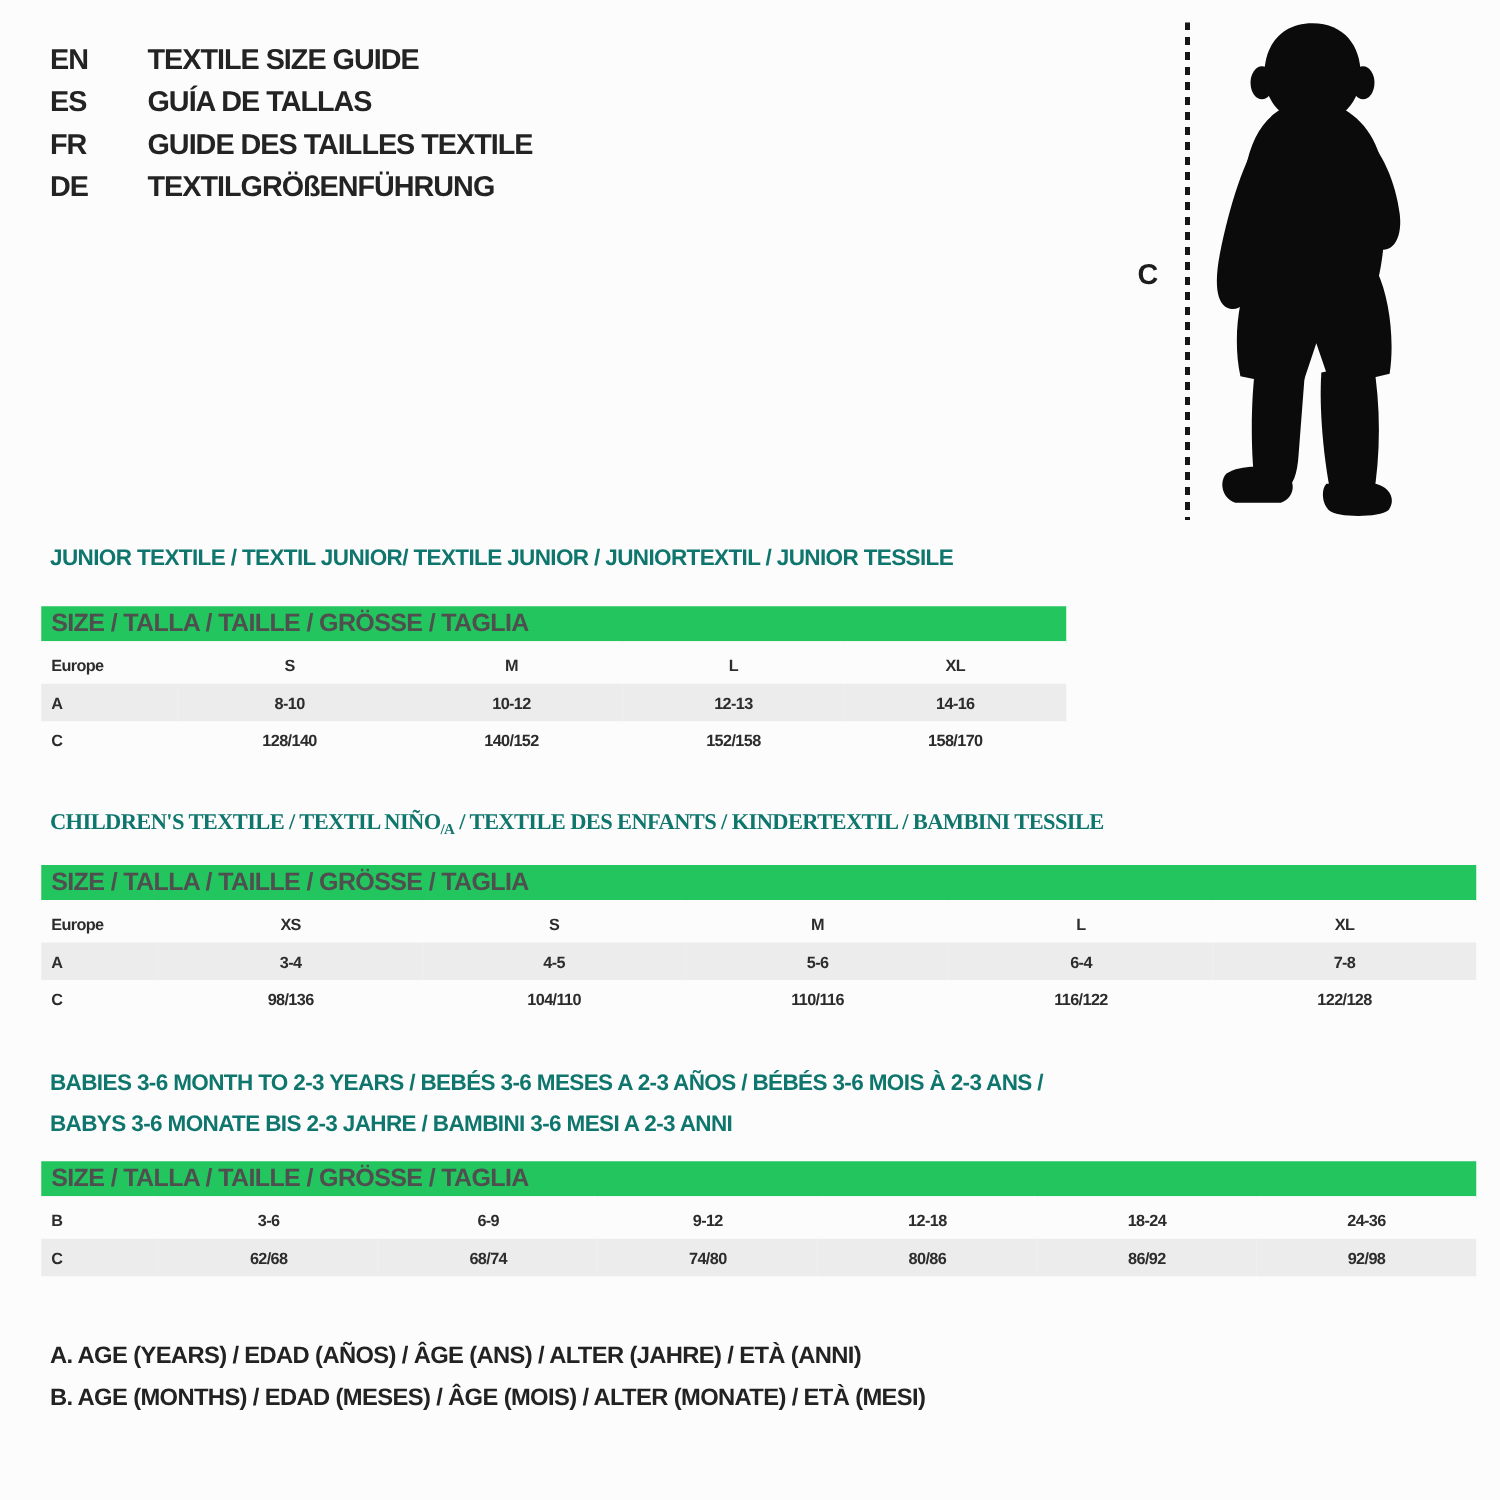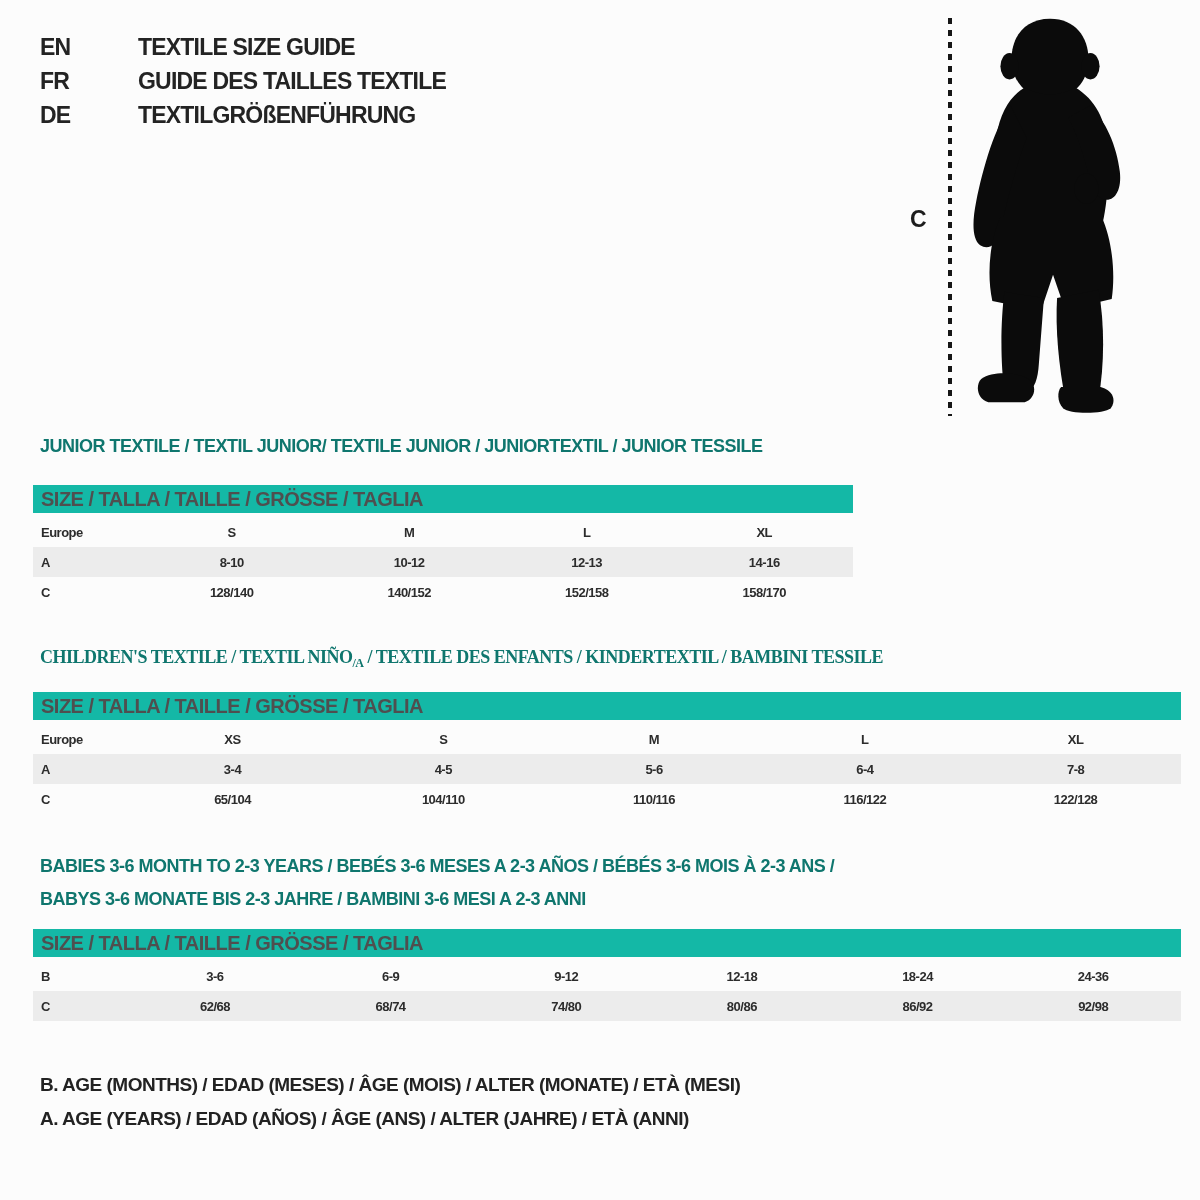--- a/index.html
+++ b/index.html
@@ -4,21 +4,21 @@
 <style>
   html,body{margin:0;padding:0;background:#fff;}
   .canvas{
     position:relative;width:1200px;height:1200px;background:#fcfcfc;
     font-family:"Liberation Sans",sans-serif;color:#262626;overflow:hidden;
     -webkit-font-smoothing:antialiased;
   }
   
   .lang-block{position:absolute;left:40px;top:30px;}
   .lang-row{display:flex;height:34px;align-items:center;
-            font-weight:bold;font-size:23px;letter-spacing:-0.8px;color:#232323;gap:20px;}
+            font-weight:bold;font-size:23px;letter-spacing:-0.8px;color:#232323;}
   .lang-code{width:78px;flex:0 0 78px;}
   
   .figure{position:absolute;left:900px;top:0;width:260px;height:430px;}
   .dash-line{
     position:absolute;left:48px;top:18px;width:4px;height:398px;
     background:repeating-linear-gradient(to bottom,#161616 0 6px,transparent 6px 12px);
   }
   .c-label{position:absolute;left:10px;top:206px;font-weight:bold;font-size:23px;color:#1d1d1d;}
   .silhouette{position:absolute;left:64px;top:14px;width:172px;height:406px;}
   
@@ -28,21 +28,21 @@
   .t-children{top:641px;font-family:Liberation Serif, serif;}
   .t-babies{top:850px;}
   .title-sub{font-size:12px;vertical-align:-4px;}
   
   table.size-table{position:absolute;border-collapse:collapse;table-layout:fixed;
                    font-family:"Liberation Sans",sans-serif;}
   .tbl-junior{top:485px;left:33px;width:820px;}
   .tbl-children{top:692px;left:33px;width:1148px;}
   .tbl-babies{top:929px;left:33px;width:1148px;}
   th.band{
-    background:#14b8a6;color:#4f4f4f;text-align:left;font-weight:bold;
+    background:#22c55e;color:#4f4f4f;text-align:left;font-weight:bold;
     font-size:20px;letter-spacing:-0.5px;height:28px;padding:0 0 0 8px;
     border-bottom:4px solid #fcfcfc;white-space:nowrap;
   }
   td{height:30px;font-size:13px;font-weight:bold;letter-spacing:-0.5px;
      text-align:center;padding:0;color:#2c2c2c;}
   td.rowlabel{text-align:left;padding-left:8px;}
   tr.shaded td{background:#ececec;}
   
   .legend{position:absolute;left:40px;top:1068px;}
   .legend-line{font-weight:bold;font-size:19px;letter-spacing:-0.5px;
@@ -50,20 +50,24 @@
 </style>
 </head>
 <body>
 
 <div class="canvas">
 
   <div class="lang-block" id="langBlock">
       <div class="lang-row">
         <span class="lang-code">EN</span>
         <span class="lang-label">TEXTILE SIZE GUIDE</span>
+      </div>
+      <div class="lang-row">
+        <span class="lang-code">ES</span>
+        <span class="lang-label">GUÍA DE TALLAS</span>
       </div>
       <div class="lang-row">
         <span class="lang-code">FR</span>
         <span class="lang-label">GUIDE DES TAILLES TEXTILE</span>
       </div>
       <div class="lang-row">
         <span class="lang-code">DE</span>
         <span class="lang-label">TEXTILGRÖßENFÜHRUNG</span>
       </div>
     </div>
@@ -159,21 +163,21 @@
           <tr class="shaded">
             <td class="rowlabel">A</td>
             <td>3-4</td>
             <td>4-5</td>
             <td>5-6</td>
             <td>6-4</td>
             <td>7-8</td>
           </tr>
           <tr>
             <td class="rowlabel">C</td>
-            <td>65/104</td>
+            <td>98/136</td>
             <td>104/110</td>
             <td>110/116</td>
             <td>116/122</td>
             <td>122/128</td>
           </tr>
         </tbody>
       </table>
       <div class="sec-title t-babies">
         <div class="title-line"><span>BABIES 3-6 MONTH TO 2-3 YEARS / BEBÉS 3-6 MESES A 2-3 AÑOS / BÉBÉS 3-6 MOIS À 2-3 ANS /</span></div>
         <div class="title-line"><span>BABYS 3-6 MONATE BIS 2-3 JAHRE / BAMBINI 3-6 MESI A 2-3 ANNI</span></div>
@@ -210,17 +214,17 @@
             <td>74/80</td>
             <td>80/86</td>
             <td>86/92</td>
             <td>92/98</td>
           </tr>
         </tbody>
       </table>
     </div>
 
   <div class="legend" id="legend">
+      <div class="legend-line">A. AGE (YEARS) / EDAD (AÑOS) / ÂGE (ANS) / ALTER (JAHRE) / ETÀ (ANNI)</div>
       <div class="legend-line">B. AGE (MONTHS) / EDAD (MESES) / ÂGE (MOIS) / ALTER (MONATE) / ETÀ (MESI)</div>
-      <div class="legend-line">A. AGE (YEARS) / EDAD (AÑOS) / ÂGE (ANS) / ALTER (JAHRE) / ETÀ (ANNI)</div>
     </div>
 
 </div>
 
 </body></html>

